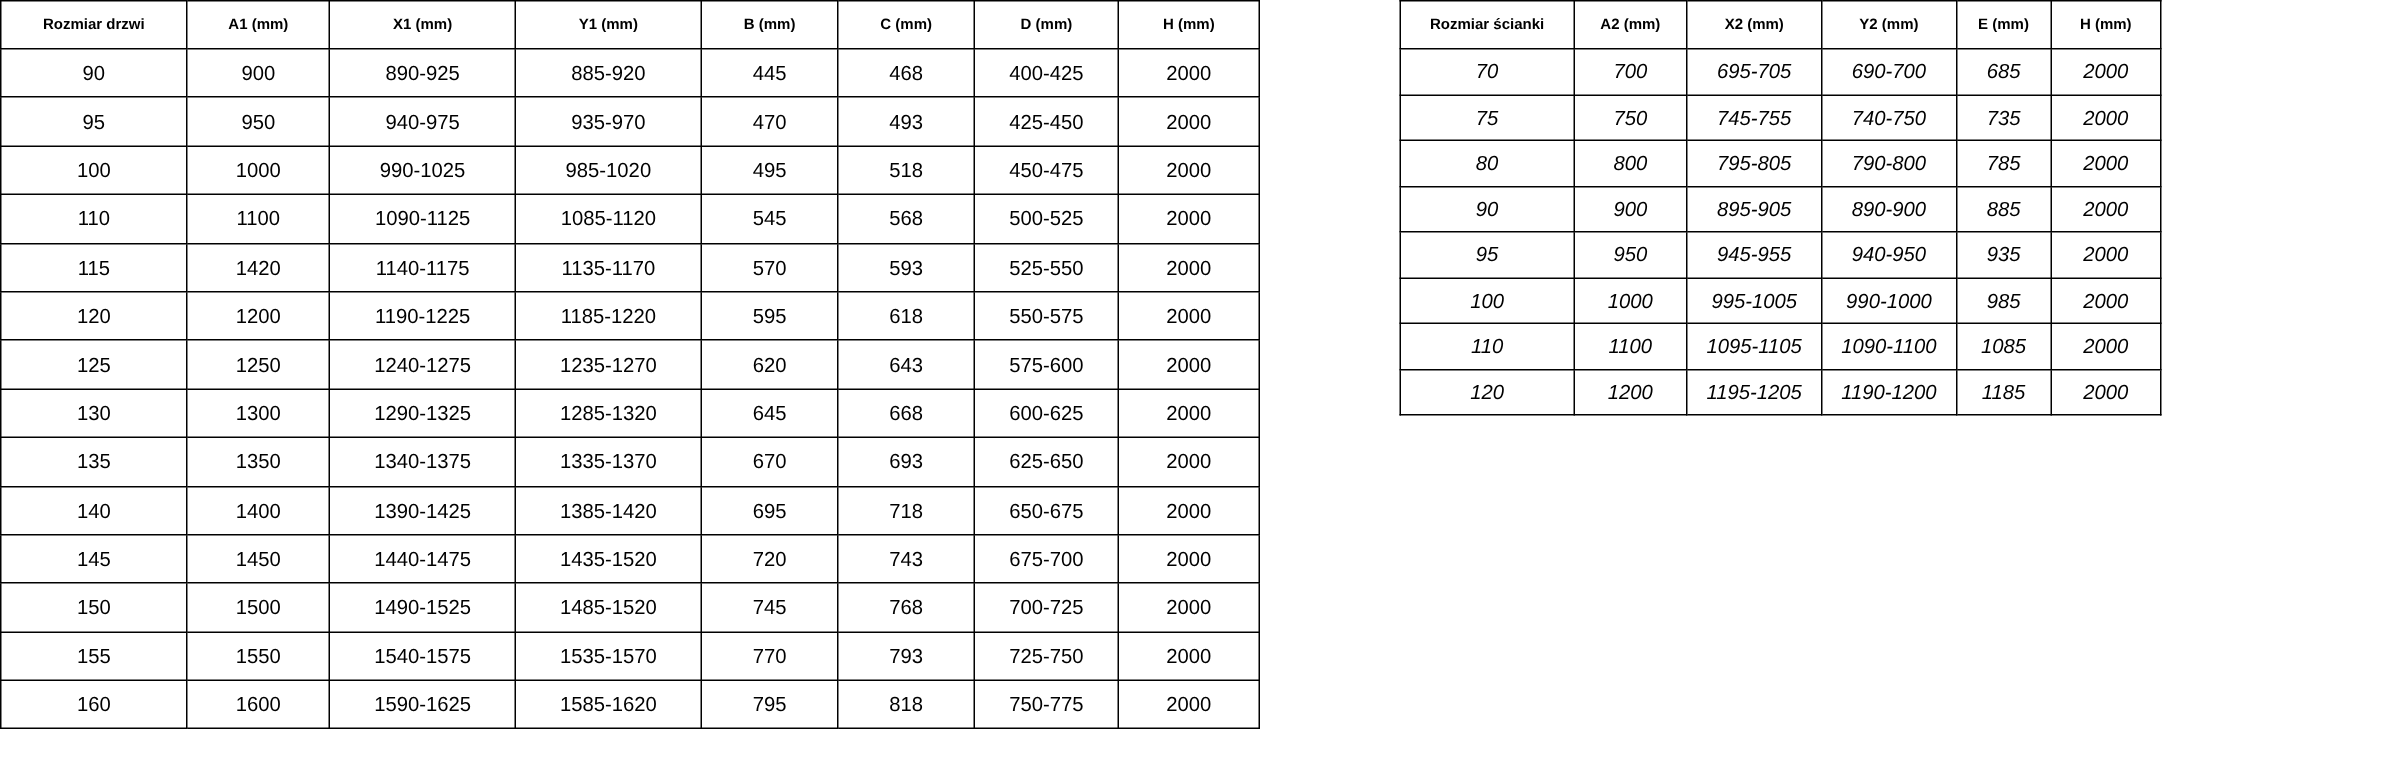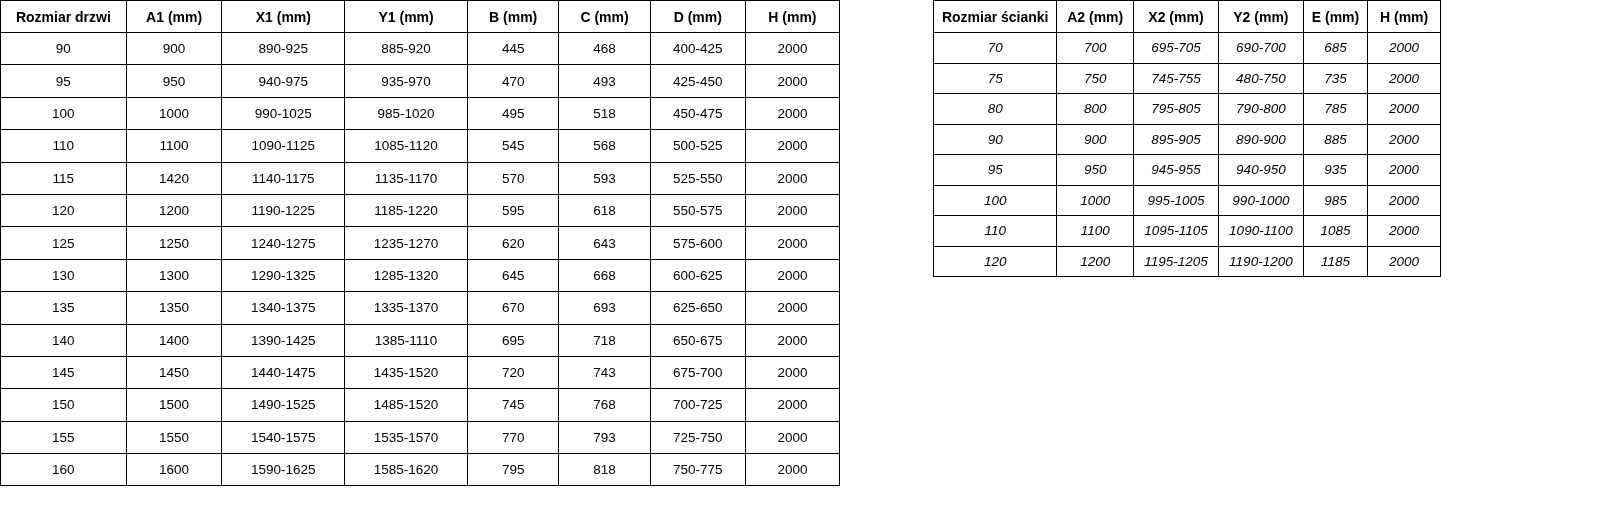--- a/index.html
+++ b/index.html
@@ -35,21 +35,21 @@
     border: 1px solid #000000;
     text-align: center;
     vertical-align: middle;
     padding: 0;
     font-weight: normal;
     white-space: nowrap;
   }
   table.spec thead th {
     font-weight: bold;
     height: 31px;
-    font-size: 14px;
+    font-size: 10px;
   }
   table.spec tbody td {
     height: 31.4px;
   }
 
   
   #doors-table col.c0 { width: 129px; }
   #doors-table col.c1 { width: 100px; }
   #doors-table col.c2 { width: 129px; }
   #doors-table col.c3 { width: 129px; }
@@ -185,21 +185,21 @@
             <td>1335-1370</td>
             <td>670</td>
             <td>693</td>
             <td>625-650</td>
             <td>2000</td>
           </tr>
           <tr>
             <td>140</td>
             <td>1400</td>
             <td>1390-1425</td>
-            <td>1385-1110</td>
+            <td>1385-1420</td>
             <td>695</td>
             <td>718</td>
             <td>650-675</td>
             <td>2000</td>
           </tr>
           <tr>
             <td>145</td>
             <td>1450</td>
             <td>1440-1475</td>
             <td>1435-1520</td>
@@ -268,21 +268,21 @@
             <td>700</td>
             <td>695-705</td>
             <td>690-700</td>
             <td>685</td>
             <td>2000</td>
           </tr>
           <tr>
             <td>75</td>
             <td>750</td>
             <td>745-755</td>
-            <td>480-750</td>
+            <td>740-750</td>
             <td>735</td>
             <td>2000</td>
           </tr>
           <tr>
             <td>80</td>
             <td>800</td>
             <td>795-805</td>
             <td>790-800</td>
             <td>785</td>
             <td>2000</td>

